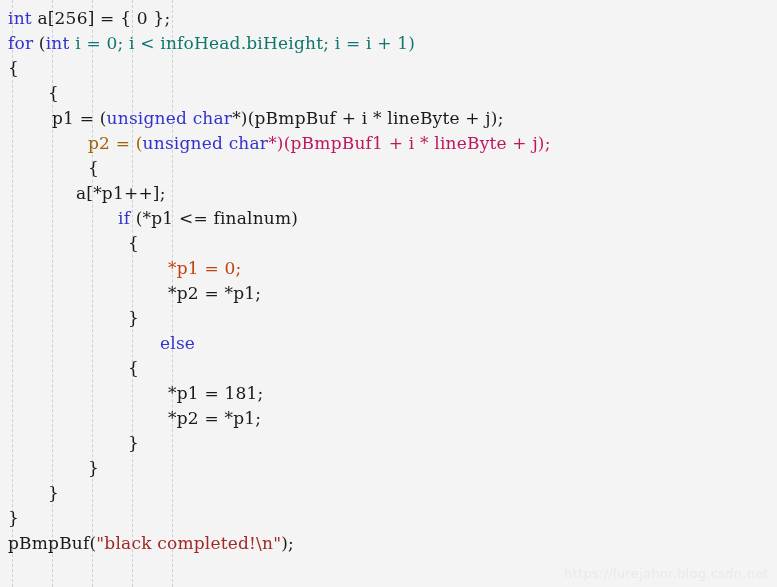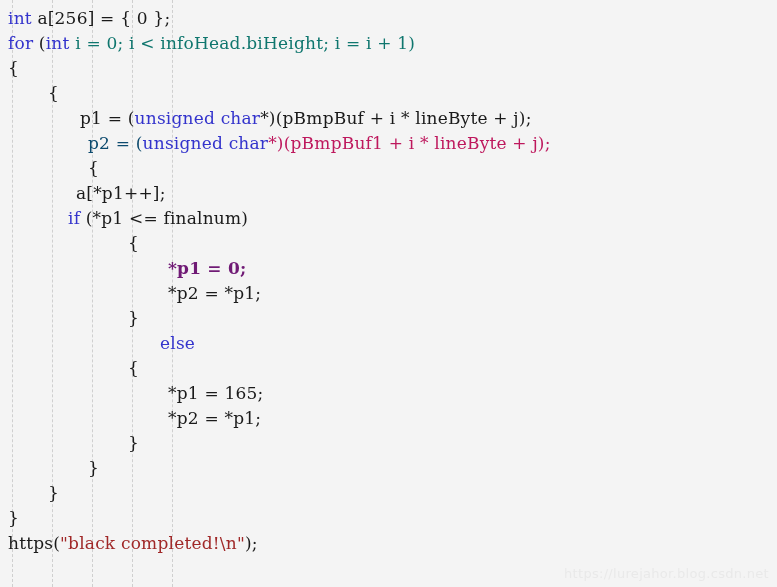--- a/index.html
+++ b/index.html
@@ -79,35 +79,35 @@
       <div class="indent-guide" style="left: 92px; border-left-color: rgb(207, 207, 207);"></div>
       <div class="indent-guide" style="left: 132px; border-left-color: rgb(207, 207, 207);"></div>
       <div class="indent-guide" style="left: 172px; border-left-color: rgb(207, 207, 207);"></div>
     </div>
 
   <div id="code-lines">
       <div class="code-line" style="padding-left: 8px;"><span class="tok-kw" style="color: rgb(51, 51, 204);">int</span><span class="tok-plain" style="color: rgb(26, 26, 26);"> a[256] = { 0 };</span></div>
       <div class="code-line" style="padding-left: 8px;"><span class="tok-kw" style="color: rgb(51, 51, 204);">for</span><span class="tok-plain" style="color: rgb(26, 26, 26);"> (</span><span class="tok-kw" style="color: rgb(51, 51, 204);">int</span><span class="tok-plain" style="color: #0f766e;"> i = 0; i &lt; infoHead.biHeight; i = i + 1)</span></div>
       <div class="code-line" style="padding-left: 8px;"><span class="tok-plain" style="color: rgb(26, 26, 26);">{</span></div>
       <div class="code-line" style="padding-left: 48px;"><span class="tok-plain" style="color: rgb(26, 26, 26);">{</span></div>
-      <div class="code-line" style="padding-left: 80px;"><span class="tok-plain" style="color: rgb(26, 26, 26);">p1 = (</span><span class="tok-kw" style="color: rgb(51, 51, 204);">unsigned char</span><span class="tok-plain" style="color: rgb(26, 26, 26);">*)(pBmpBuf + i * lineByte + j);</span></div>
-      <div class="code-line" style="padding-left: 88px;"><span class="tok-plain" style="color: #0c4a6e;">p2 = (</span><span class="tok-kw" style="color: rgb(51, 51, 204);">unsigned char</span><span class="tok-plain" style="color: #be185d;">*)(pBmpBuf1 + i * lineByte + j);</span></div>
+      <div class="code-line" style="padding-left: 52px;"><span class="tok-plain" style="color: rgb(26, 26, 26);">p1 = (</span><span class="tok-kw" style="color: rgb(51, 51, 204);">unsigned char</span><span class="tok-plain" style="color: rgb(26, 26, 26);">*)(pBmpBuf + i * lineByte + j);</span></div>
+      <div class="code-line" style="padding-left: 88px;"><span class="tok-plain" style="color: #a16207;">p2 = (</span><span class="tok-kw" style="color: rgb(51, 51, 204);">unsigned char</span><span class="tok-plain" style="color: #be185d;">*)(pBmpBuf1 + i * lineByte + j);</span></div>
       <div class="code-line" style="padding-left: 88px;"><span class="tok-plain" style="color: rgb(26, 26, 26);">{</span></div>
       <div class="code-line" style="padding-left: 76px;"><span class="tok-plain" style="color: rgb(26, 26, 26);">a[*p1++];</span></div>
-      <div class="code-line" style="padding-left: 68px;"><span class="tok-kw" style="color: rgb(51, 51, 204);">if</span><span class="tok-plain" style="color: rgb(26, 26, 26);"> (*p1 &lt;= finalnum)</span></div>
+      <div class="code-line" style="padding-left: 118px;"><span class="tok-kw" style="color: rgb(51, 51, 204);">if</span><span class="tok-plain" style="color: rgb(26, 26, 26);"> (*p1 &lt;= finalnum)</span></div>
       <div class="code-line" style="padding-left: 128px;"><span class="tok-plain" style="color: rgb(26, 26, 26);">{</span></div>
-      <div class="code-line" style="padding-left: 168px;"><span class="tok-plain" style="color: #701a75; font-weight: bold;">*p1 = 0;</span></div>
+      <div class="code-line" style="padding-left: 168px;"><span class="tok-plain" style="color: #c2410c;">*p1 = 0;</span></div>
       <div class="code-line" style="padding-left: 168px;"><span class="tok-plain" style="color: rgb(26, 26, 26);">*p2 = *p1;</span></div>
       <div class="code-line" style="padding-left: 128px;"><span class="tok-plain" style="color: rgb(26, 26, 26);">}</span></div>
       <div class="code-line" style="padding-left: 128px; margin-left: 32px;"><span class="tok-kw" style="color: rgb(51, 51, 204);">else</span></div>
       <div class="code-line" style="padding-left: 128px;"><span class="tok-plain" style="color: rgb(26, 26, 26);">{</span></div>
-      <div class="code-line" style="padding-left: 168px;"><span class="tok-plain" style="color: rgb(26, 26, 26);">*p1 = 165;</span></div>
+      <div class="code-line" style="padding-left: 168px;"><span class="tok-plain" style="color: rgb(26, 26, 26);">*p1 = 181;</span></div>
       <div class="code-line" style="padding-left: 168px;"><span class="tok-plain" style="color: rgb(26, 26, 26);">*p2 = *p1;</span></div>
       <div class="code-line" style="padding-left: 128px;"><span class="tok-plain" style="color: rgb(26, 26, 26);">}</span></div>
       <div class="code-line" style="padding-left: 88px;"><span class="tok-plain" style="color: rgb(26, 26, 26);">}</span></div>
       <div class="code-line" style="padding-left: 48px;"><span class="tok-plain" style="color: rgb(26, 26, 26);">}</span></div>
       <div class="code-line" style="padding-left: 8px;"><span class="tok-plain" style="color: rgb(26, 26, 26);">}</span></div>
-      <div class="code-line" style="padding-left: 8px;"><span class="tok-plain" style="color: rgb(26, 26, 26);">https(</span><span class="tok-str" style="color: rgb(160, 40, 40);">"black completed!\n"</span><span class="tok-plain" style="color: rgb(26, 26, 26);">);</span></div>
+      <div class="code-line" style="padding-left: 8px;"><span class="tok-plain" style="color: rgb(26, 26, 26);">pBmpBuf(</span><span class="tok-str" style="color: rgb(160, 40, 40);">"black completed!\n"</span><span class="tok-plain" style="color: rgb(26, 26, 26);">);</span></div>
     </div>
 
   <div id="watermark">https://lurejahor.blog.csdn.net</div>
 
 </div>
 
 </body></html>

